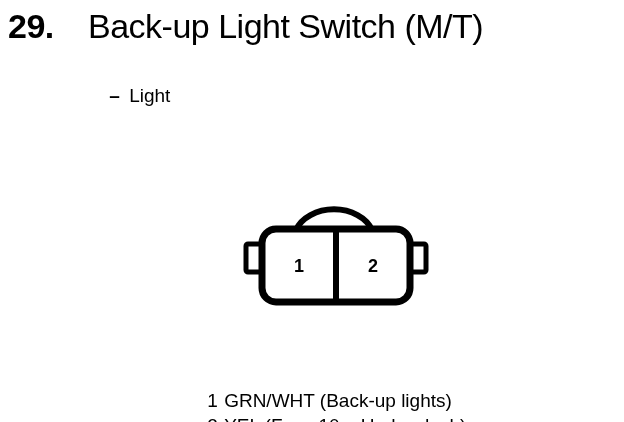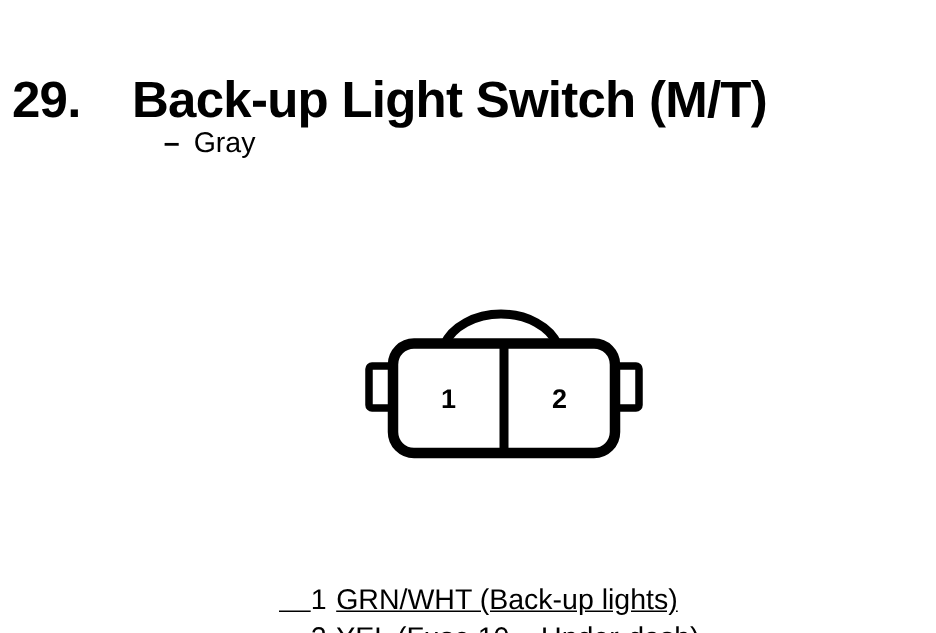--- a/index.html
+++ b/index.html
@@ -17,38 +17,37 @@
     -webkit-font-smoothing: none;
   }
 
   
   #header {
     position: absolute;
     left: 0;
     top: 2px;
     width: 624px;
     height: 46px;
-    margin-top: 41px;
   }
   #item-number {
     position: absolute;
     left: 8px;
     top: 4px;
     font-size: 34px;
     font-weight: bold;
     letter-spacing: -0.5px;
     line-height: 40px;
     white-space: pre;
   }
   #page-title {
     position: absolute;
     left: 88px;
     top: 4px;
     font-size: 34px;
-    font-weight: bold;
+    font-weight: normal;
     letter-spacing: -0.5px;
     line-height: 40px;
     white-space: pre;
     text-align: center;
   }
 
   
   #spec-list {
     position: absolute;
     left: 88px;
@@ -97,21 +96,20 @@
     left: 186px;
     top: 363px;
     width: 400px;
   }
   .legend-row {
     display: block;
     height: 25px;
     font-size: 19px;
     line-height: 25px;
     white-space: pre;
-    text-decoration: underline;
   }
   .legend-num {
     display: inline-block;
     width: 17px;
     font-size: 19px;
   }
   .legend-text {
     display: inline;
     font-size: 19px;
   }
@@ -119,21 +117,21 @@
 </head>
 <body>
 
 <div id="header">
   <div id="item-number">29.</div>
   <div id="page-title">Back-up Light Switch (M/T)</div>
 </div>
 
 <div id="spec-list">
   <div class="spec-row">
-    <span class="spec-dash">–</span><span class="spec-label">Gray</span>
+    <span class="spec-dash">–</span><span class="spec-label">Light</span>
   </div>
 </div>
 
 <div id="connector-diagram">
   <svg width="196" height="120" viewBox="0 0 196 120" xmlns="http://www.w3.org/2000/svg">
 
     <path d="M 58 34 A 40 30 0 0 1 134 34" fill="none" stroke="#000000" stroke-width="6"></path>
 
     <rect x="8" y="48" width="18" height="28" rx="2" ry="2" fill="#ffffff" stroke="#000000" stroke-width="5"></rect>
 

